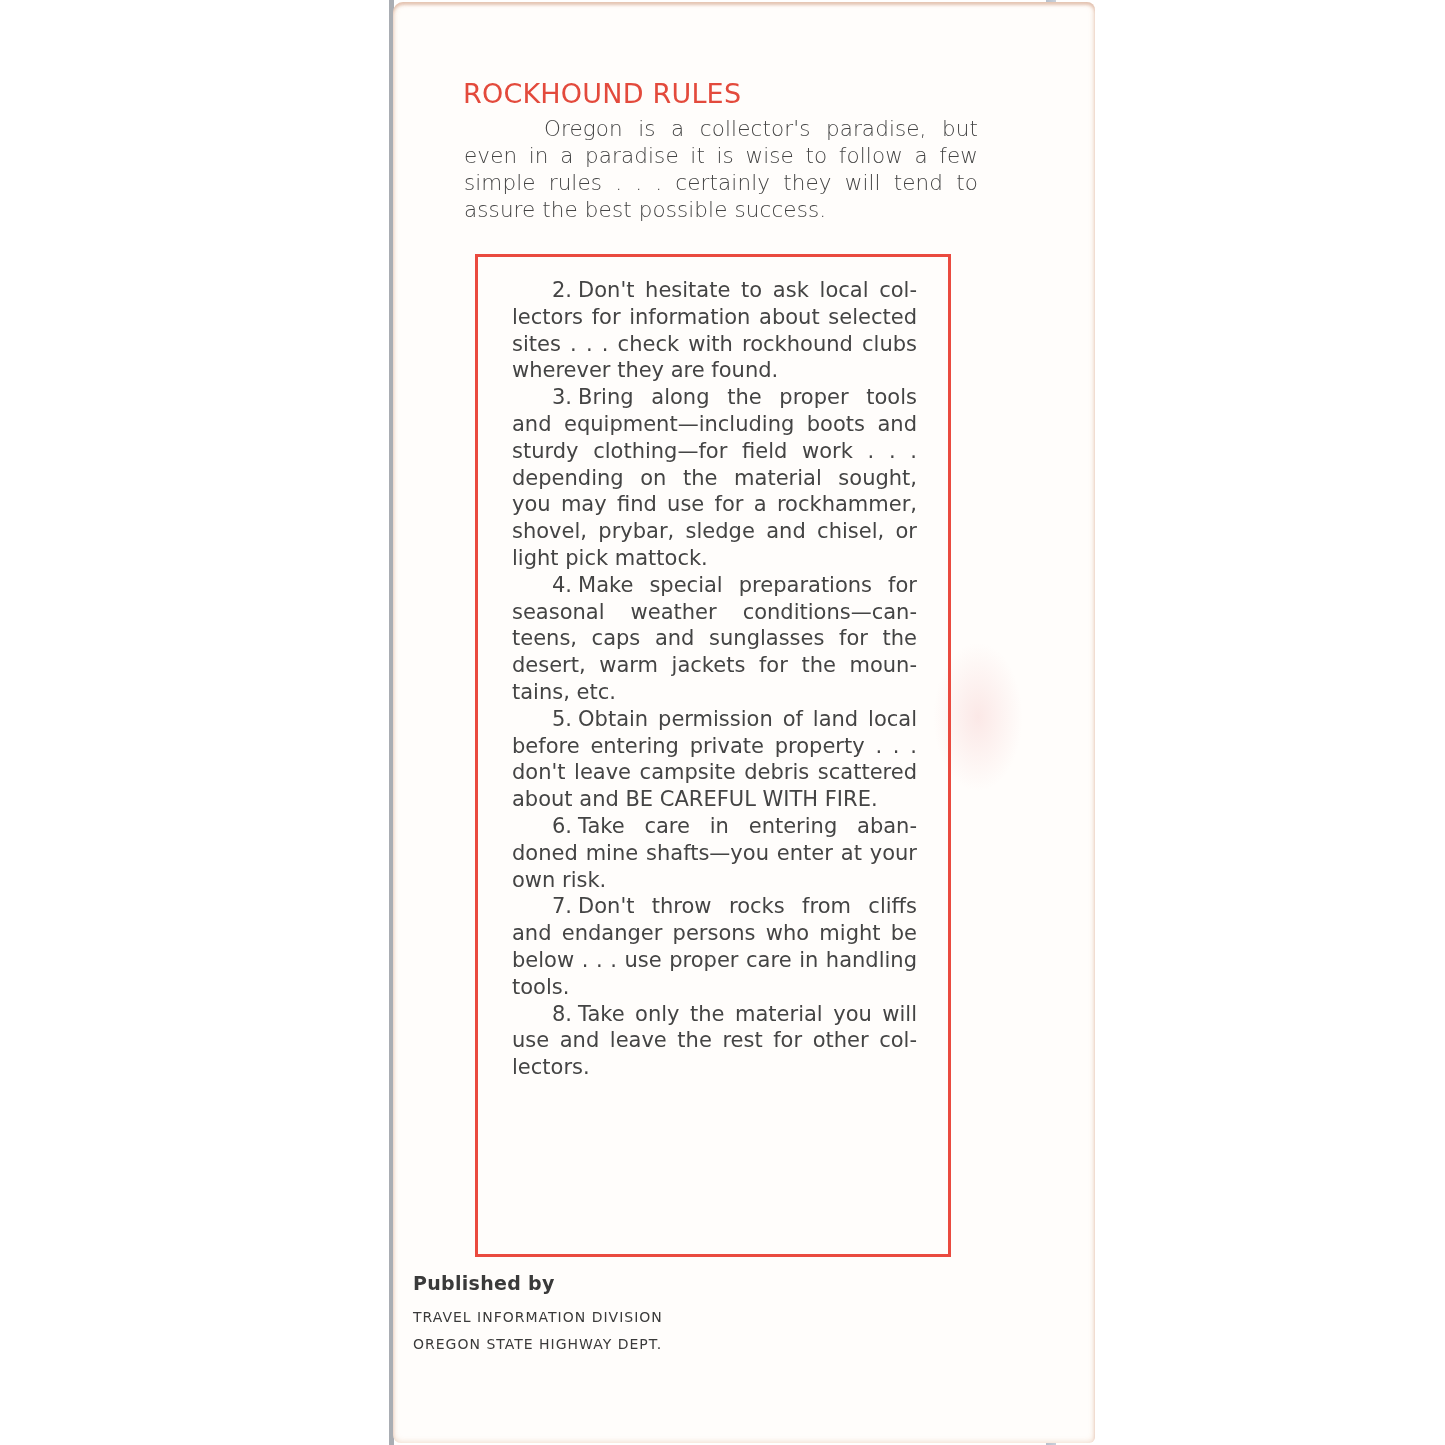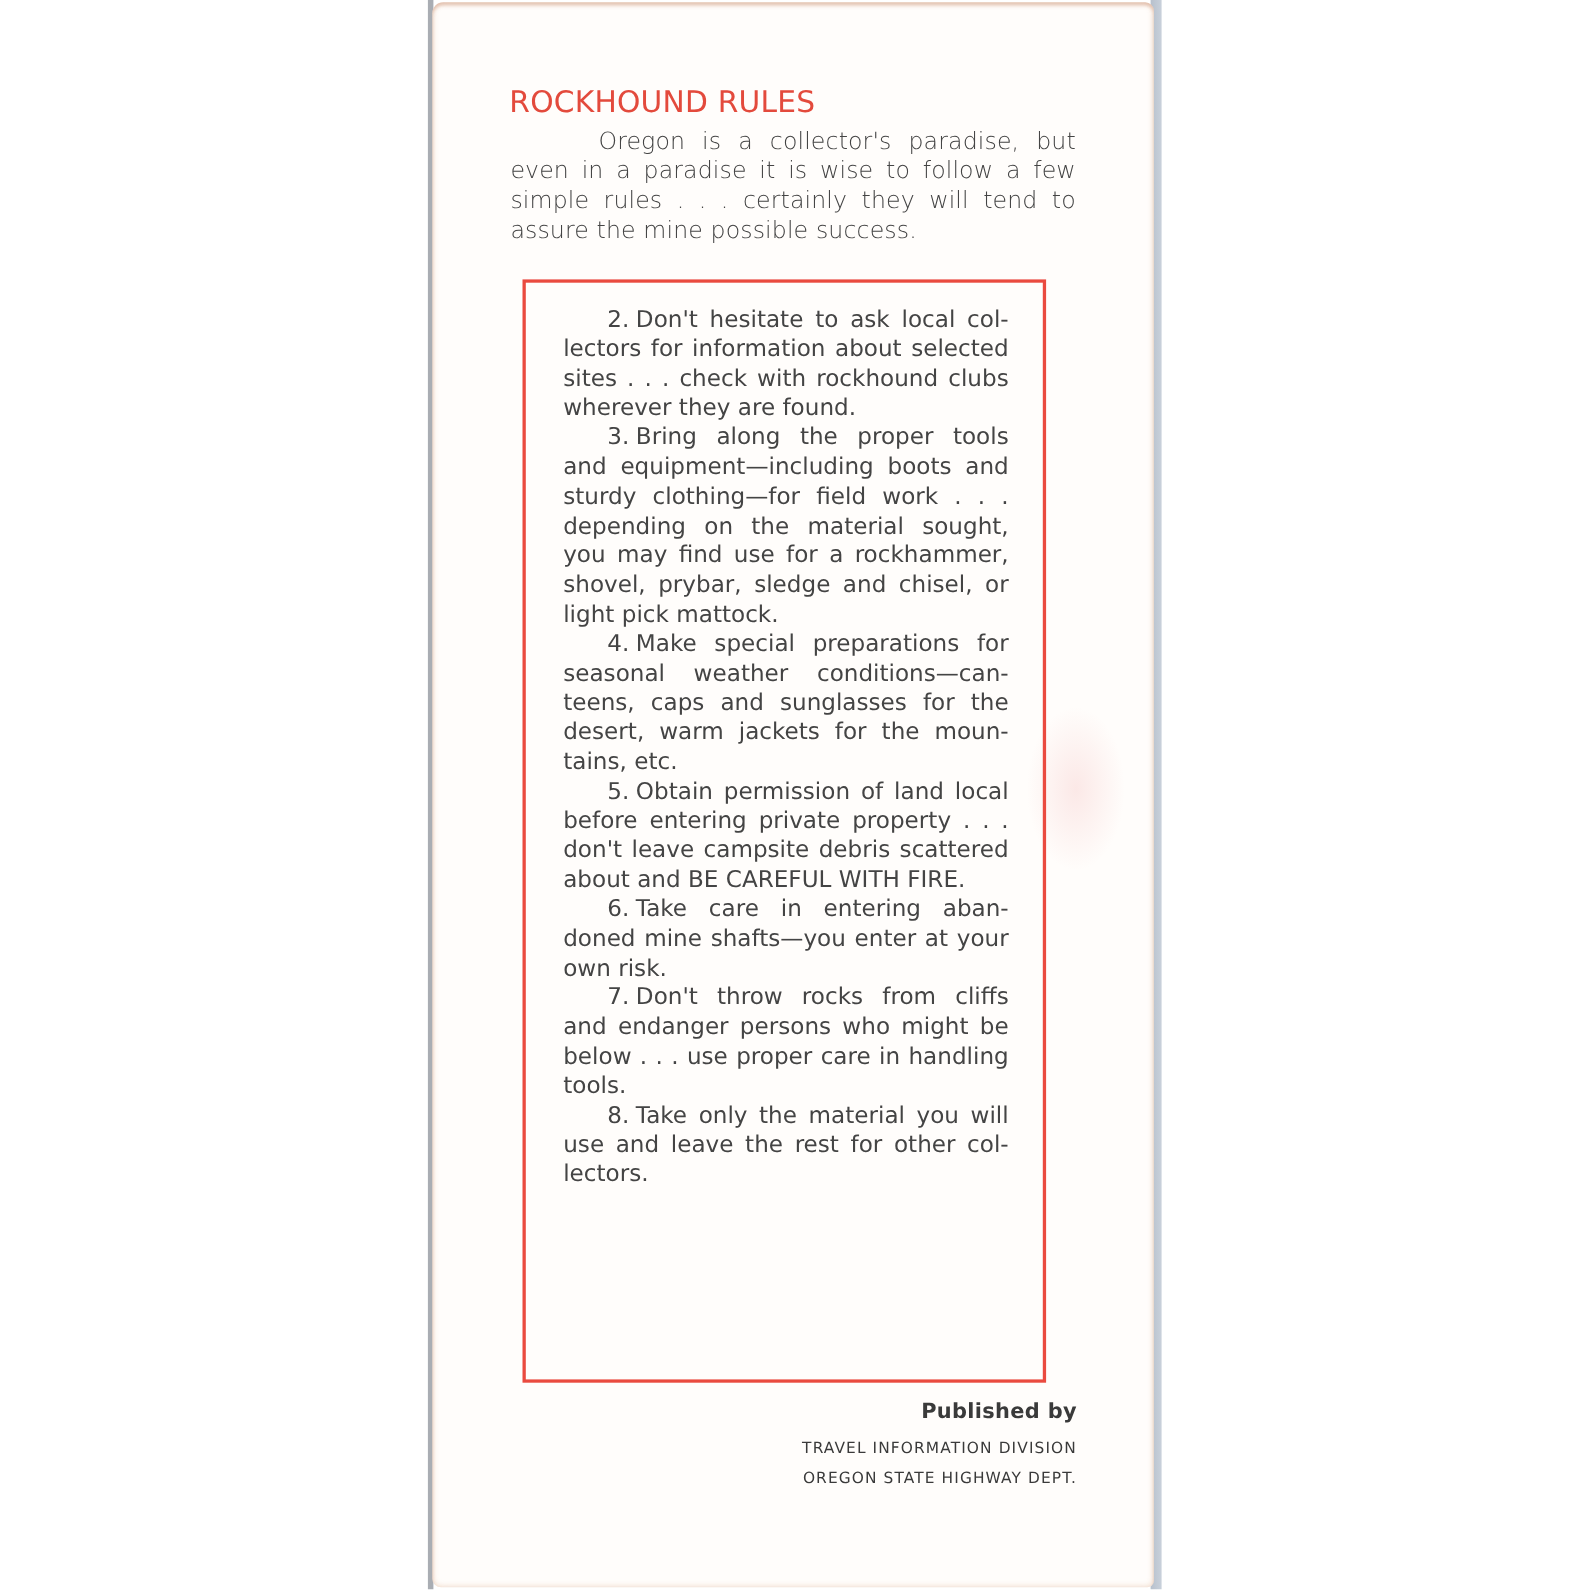--- a/index.html
+++ b/index.html
@@ -32,20 +32,21 @@
     .paper {
       position: absolute;
       left: 393px;
       top: 2px;
       width: 656px;
       height: 1441px;
       background: #fffdfb;
       border-radius: 10px 8px 6px 8px;
       box-shadow: inset 0 0 6px rgba(214, 160, 120, 0.45), inset 0 3px 3px rgba(190, 120, 90, 0.35);
       overflow: hidden;
+      padding-left: 46px;
     }
     .smudge {
       position: absolute;
       left: 540px;
       top: 640px;
       width: 90px;
       height: 150px;
       background: radial-gradient(ellipse at center, rgba(240, 170, 170, 0.25), rgba(255, 255, 255, 0) 70%);
     }
     .title {
@@ -105,21 +106,21 @@
       hyphens: manual;
     }
     .rules-list li .num {
       margin-right: 6px;
     }
     .publisher {
       position: absolute;
       left: 0;
       width: 586px;
       top: 1268px;
-      text-align: right;
+      text-align: left;
       font-family: "DejaVu Sans", sans-serif;
       color: #3a3a3a;
     }
     .published-by {
       font-size: 19px;
       font-weight: bold;
       line-height: 26px;
       margin-left: 20px;
       letter-spacing: 0.3px;
     }
@@ -137,21 +138,21 @@
 <body>
 
 <div class="scan-shadow-left"></div>
 <div class="scan-shadow-right"></div>
 
 <div class="paper">
   <div class="smudge"></div>
 
   <h1 class="title">ROCKHOUND RULES</h1>
 
-  <p class="intro">Oregon is a collector's paradise, but even in a paradise it is wise to follow a few simple rules . . . certainly they will tend to assure the mine possible success.</p>
+  <p class="intro">Oregon is a collector's paradise, but even in a paradise it is wise to follow a few simple rules . . . certainly they will tend to assure the best possible success.</p>
 
   <div class="rules-box">
     <ol class="rules-list">
       <li><span class="num">2.</span><span>Don't hesitate to ask local col­lectors for information about se­lected sites . . . check with rockhound clubs wherever they are found.</span></li>
       <li><span class="num">3.</span><span>Bring along the proper tools and equipment—including boots and sturdy clothing—for field work . . . depending on the material sought, you may find use for a rockhammer, shovel, prybar, sledge and chisel, or light pick mattock.</span></li>
       <li><span class="num">4.</span><span>Make special preparations for seasonal weather conditions—can­teens, caps and sunglasses for the desert, warm jackets for the moun­tains, etc.</span></li>
       <li><span class="num">5.</span><span>Obtain permission of land local before entering private property . . . don't leave campsite debris scattered about and BE CAREFUL WITH FIRE.</span></li>
       <li><span class="num">6.</span><span>Take care in entering aban­doned mine shafts—you enter at your own risk.</span></li>
       <li><span class="num">7.</span><span>Don't throw rocks from cliffs and endanger persons who might be below . . . use proper care in handling tools.</span></li>
       <li><span class="num">8.</span><span>Take only the material you will use and leave the rest for other col­lectors.</span></li>

